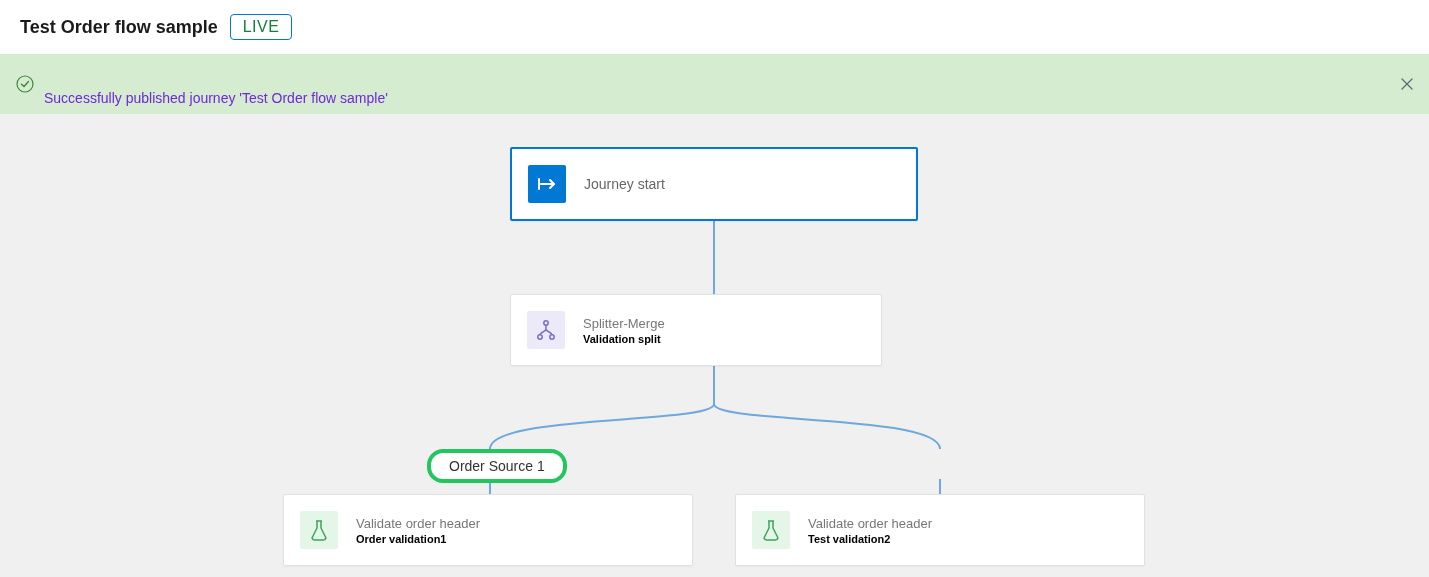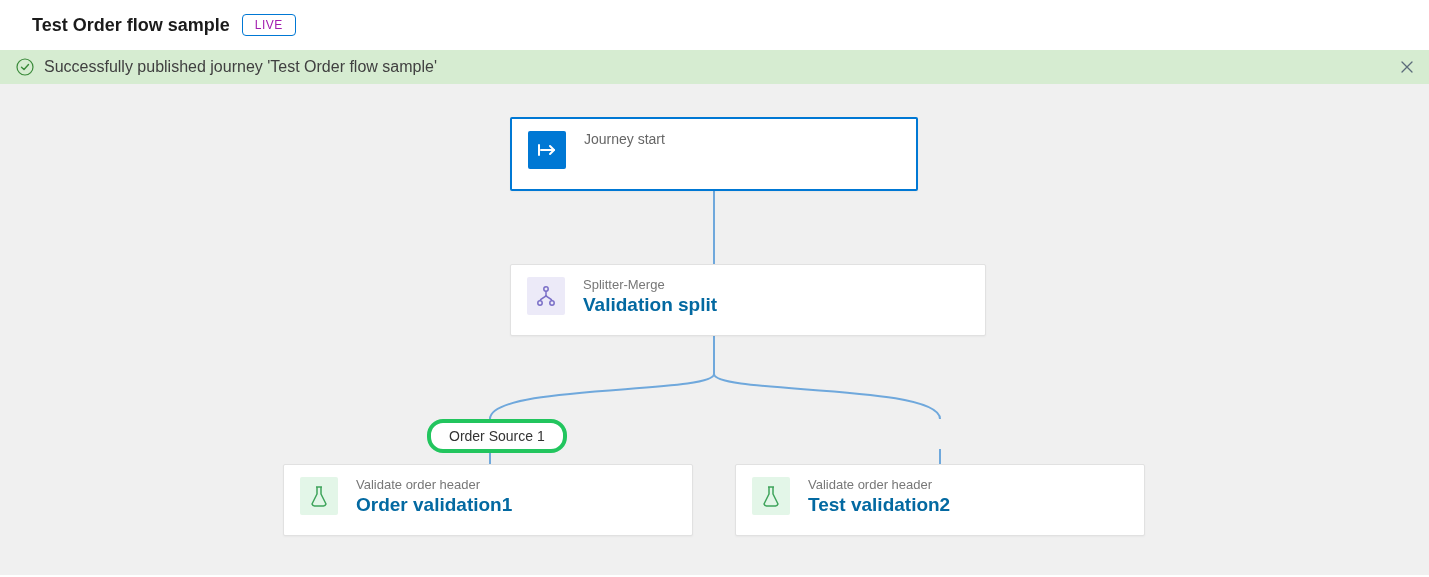--- a/index.html
+++ b/index.html
@@ -8,32 +8,31 @@
     background: #ffffff;
     width: 1429px;
     height: 577px;
     overflow: hidden;
   }
   .header {
     display: flex;
     align-items: center;
     padding: 14px 20px;
     background: #fff;
-    margin-left: 12px;
   }
   .header-title {
     font-size: 18px;
     font-weight: 600;
     color: #1b1b1b;
     margin-right: 12px;
   }
   .live-badge {
     border: 1px solid #0078d4;
-    color: #a21caf;
-    font-size: 12px;
+    color: #15803d;
+    font-size: 16px;
     padding: 3px 12px;
     border-radius: 4px;
     letter-spacing: 0.5px;
     background: #fff;
   }
   .notification {
     display: flex;
     align-items: center;
     background: #d6ecd1;
     padding: 8px 16px;
@@ -41,22 +40,23 @@
   }
   .notification .check {
     width: 18px;
     height: 18px;
     margin-right: 10px;
     display: flex;
     align-items: center;
     justify-content: center;
   }
   .notification-msg {
-    font-size: 16px;
-    color: #404040;
+    font-size: 14px;
+    color: #6d28d9;
+    margin-top: 28px;
   }
   .notification-close {
     position: absolute;
     right: 14px;
     top: 50%;
     transform: translateY(-50%);
     cursor: pointer;
     display: flex;
     align-items: center;
     justify-content: center;
@@ -73,21 +73,21 @@
     width: 100%;
     height: 100%;
     pointer-events: none;
   }
   .node {
     position: absolute;
     background: #fff;
     border: 1px solid #e1e1e1;
     border-radius: 2px;
     display: flex;
-    align-items: flex-start;
+    align-items: center;
     padding: 12px 16px;
     box-shadow: 0 1px 2px rgba(0,0,0,0.04);
   }
   .node.start {
     border: 2px solid #0078d4;
   }
   .node-icon {
     width: 38px;
     height: 38px;
     border-radius: 2px;
@@ -103,23 +103,23 @@
   .node-label {
     font-size: 14px;
     color: #666;
   }
   .node-type {
     font-size: 13px;
     color: #777;
     margin-bottom: 2px;
   }
   .node-title {
-    font-size: 19px;
+    font-size: 11px;
     font-weight: 600;
-    color: #0369a1;
+    color: #000000;
   }
   .branch-pill {
     position: absolute;
     background: #fff;
     border: 4px solid #22c55e;
     border-radius: 16px;
     font-size: 14px;
     padding: 5px 18px;
     color: #333;
   }
@@ -168,21 +168,21 @@
     <div class="node-icon icon-start">
       <svg width="20" height="14" viewBox="0 0 20 14">
         <path d="M2 2 L2 12" stroke="#fff" stroke-width="2" stroke-linecap="round"></path>
         <path d="M4 7 L17 7" stroke="#fff" stroke-width="2" stroke-linecap="round"></path>
         <path d="M13 3 L17 7 L13 11" fill="none" stroke="#fff" stroke-width="2" stroke-linecap="round" stroke-linejoin="round"></path>
       </svg>
     </div>
     <div class="node-label">Journey start</div>
   </div>
 
-  <div class="node" style="left:510px; top:180px; width:476px; height:72px;">
+  <div class="node" style="left:510px; top:180px; width:372px; height:72px;">
     <div class="node-icon icon-split">
       <svg width="22" height="22" viewBox="0 0 22 22">
         <circle cx="11" cy="4" r="2.2" fill="none" stroke="#7a6fc7" stroke-width="1.5"></circle>
         <circle cx="5" cy="18" r="2.2" fill="none" stroke="#7a6fc7" stroke-width="1.5"></circle>
         <circle cx="17" cy="18" r="2.2" fill="none" stroke="#7a6fc7" stroke-width="1.5"></circle>
         <path d="M11 6.2 L11 10 M11 10 C11 13 5 13 5 15.8 M11 10 C11 13 17 13 17 15.8" fill="none" stroke="#7a6fc7" stroke-width="1.5"></path>
       </svg>
     </div>
     <div>
       <div class="node-type">Splitter-Merge</div>

